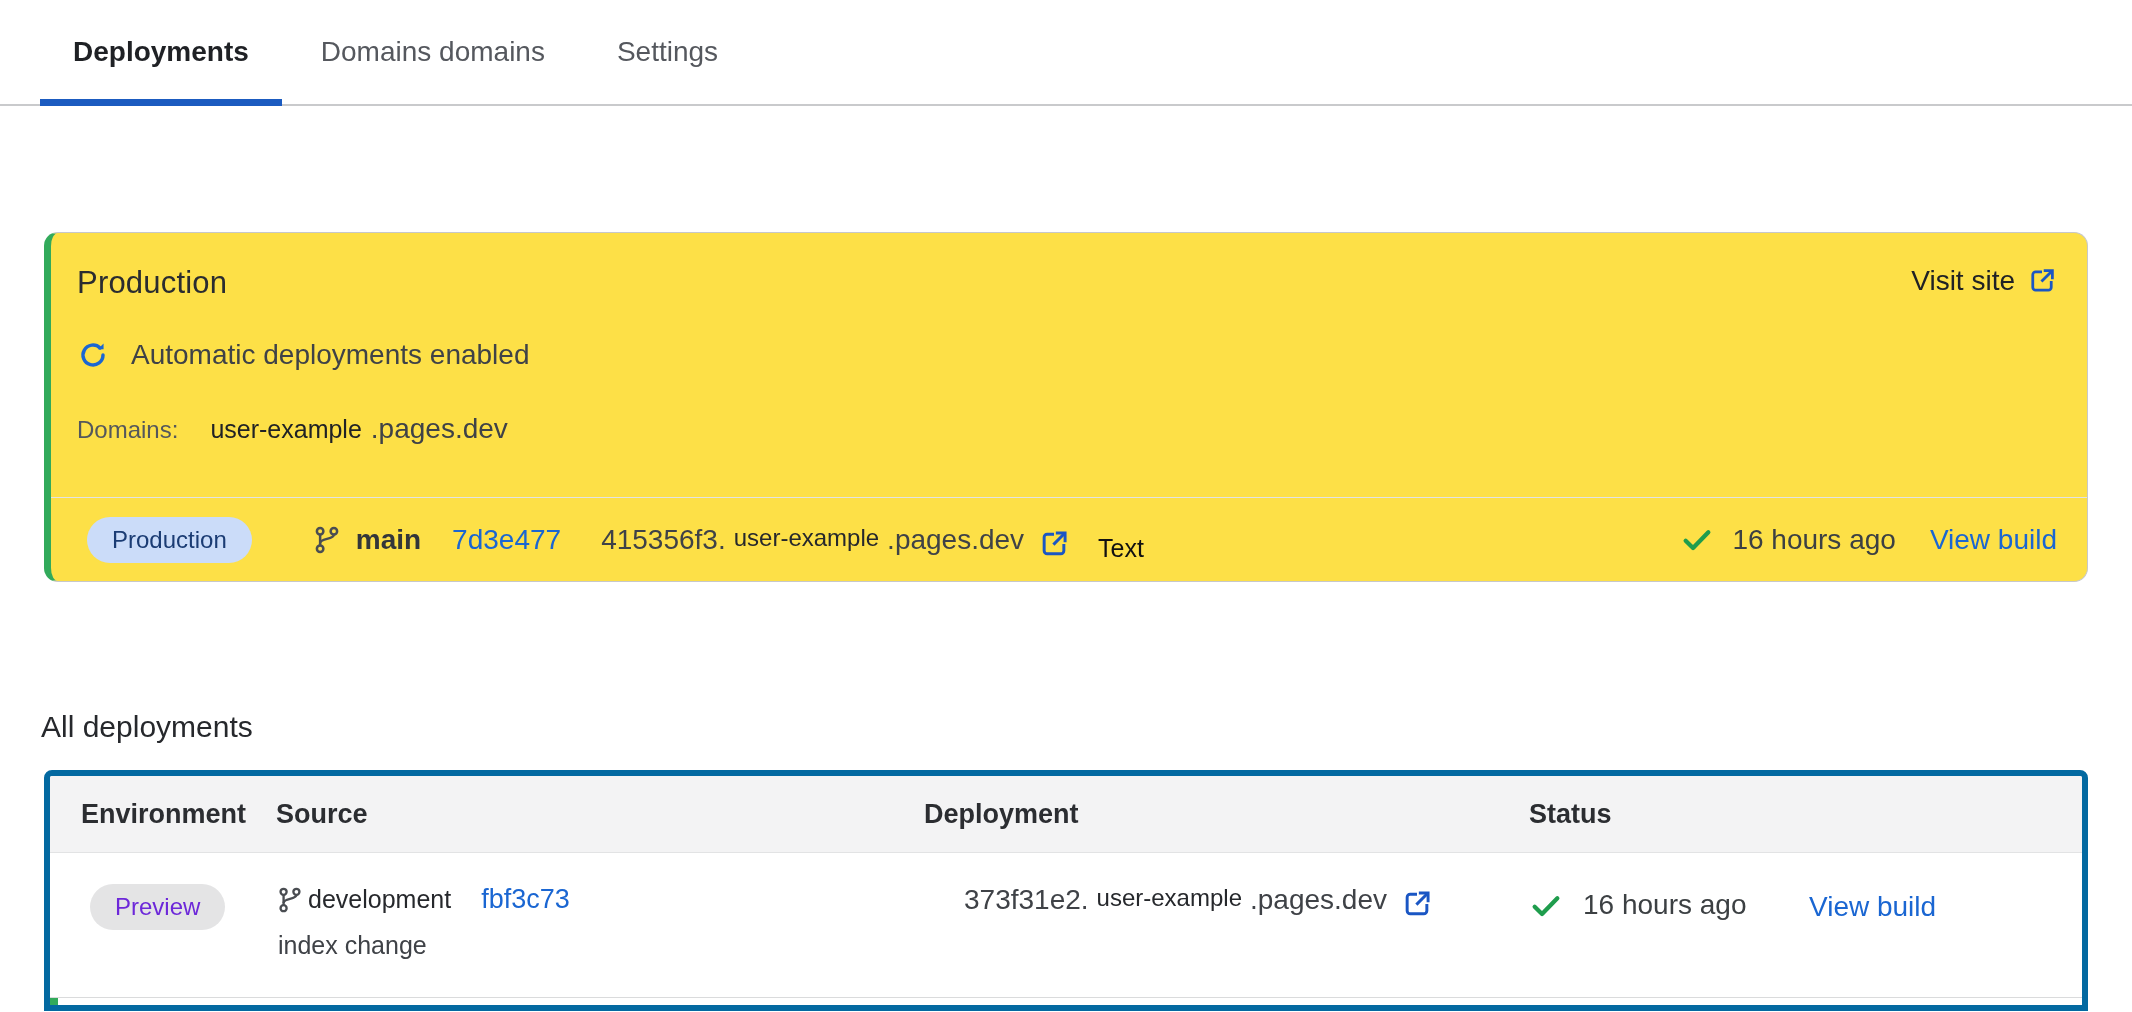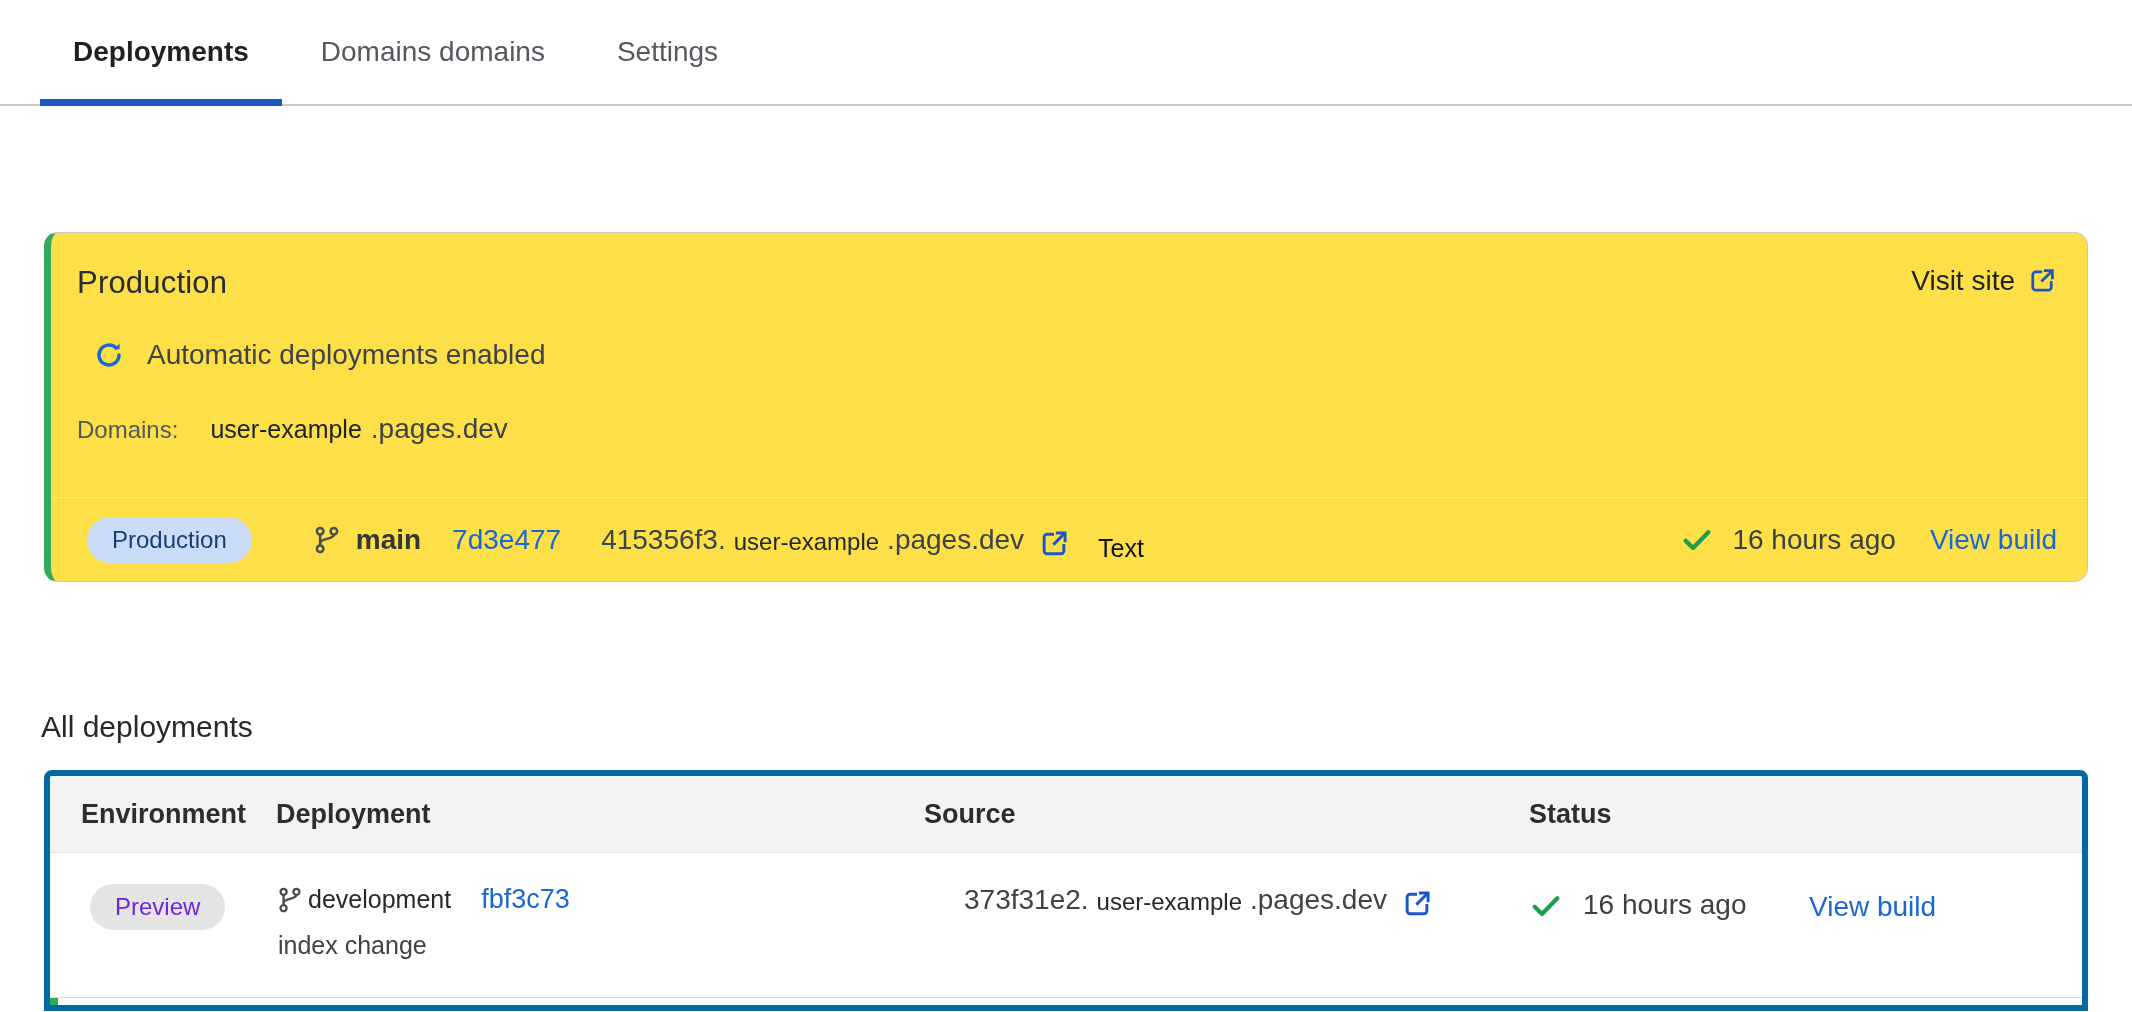--- a/index.html
+++ b/index.html
@@ -49,21 +49,21 @@
     padding: 32px 30px 0 26px;
   }
   .card-title { font-size: 31px; font-weight: 400; color: #2a2c30; letter-spacing: .2px; }
   .visit-site {
     display: flex; align-items: center; gap: 12px;
     font-size: 28px; font-weight: 500; color: #202225;
     cursor: pointer; text-decoration: none;
   }
   .auto-row {
     display: flex; align-items: center; gap: 22px;
-    padding: 38px 0 0 42px;
+    padding: 38px 0 0 26px;
     font-size: 28px; color: #3f4247;
   }
   .domains-row {
     display: flex; align-items: baseline;
     padding: 42px 0 0 26px;
   }
   .domains-label { font-size: 24px; color: #54575c; font-weight: 500; }
   .domain-name  { font-size: 25px; color: #202225; margin-left: 32px; }
   .domain-suffix{ font-size: 28px; color: #3f4247; margin-left: 9px; }
 
@@ -84,21 +84,21 @@
   .pill.production { background: #cbdcf9; color: #1b3c74; }
   .pill.preview    { background: #e4e4e5; color: #6d28d9; }
 
   .branch-group { display: flex; align-items: center; gap: 14px; margin-left: 60px; }
   .branch-name  { font-size: 28px; font-weight: 700; color: #33363a; }
   .link {
     color: #1a66d2; text-decoration: none; cursor: pointer; font-size: 28px;
     white-space: nowrap;
   }
   .commit-link { margin-left: 31px; }
-  .url-group { display: flex; align-items: flex-end; margin-left: 40px; white-space: nowrap; }
+  .url-group { display: flex; align-items: flex-start; margin-left: 40px; white-space: nowrap; }
   .url-prefix { font-size: 28px; color: #3f4247; }
   .url-domain { font-size: 24px; color: #26282c; margin-left: 8px; }
   .url-suffix { font-size: 28px; color: #3f4247; margin-left: 8px; }
   .ext-icon { margin-left: 14px; transform: translateY(4px); cursor: pointer; }
   .text-note { font-size: 25px; color: #111; margin-left: 28px; transform: translateY(9px); }
 
   .row-right { margin-left: auto; display: flex; align-items: center; }
   .time-text { font-size: 28px; color: #3c4043; margin-left: 18px; white-space: nowrap; }
   .view-build { margin-left: 34px; }
 
@@ -235,22 +235,22 @@
       <a class="link view-build">View build</a>
     </span>
   </div>
 </section>
 
 <h3 class="section-title">All deployments</h3>
 
 <div class="table">
   <div class="thead">
     <div class="th env">Environment</div>
+    <div class="th">Source</div>
     <div class="th">Deployment</div>
-    <div class="th">Source</div>
     <div class="th">Status</div>
     <div></div>
       <div></div>
   </div>
 
   <div class="trow">
     <div class="cell env">
       <span class="pill preview">Preview</span>
     </div>
 

